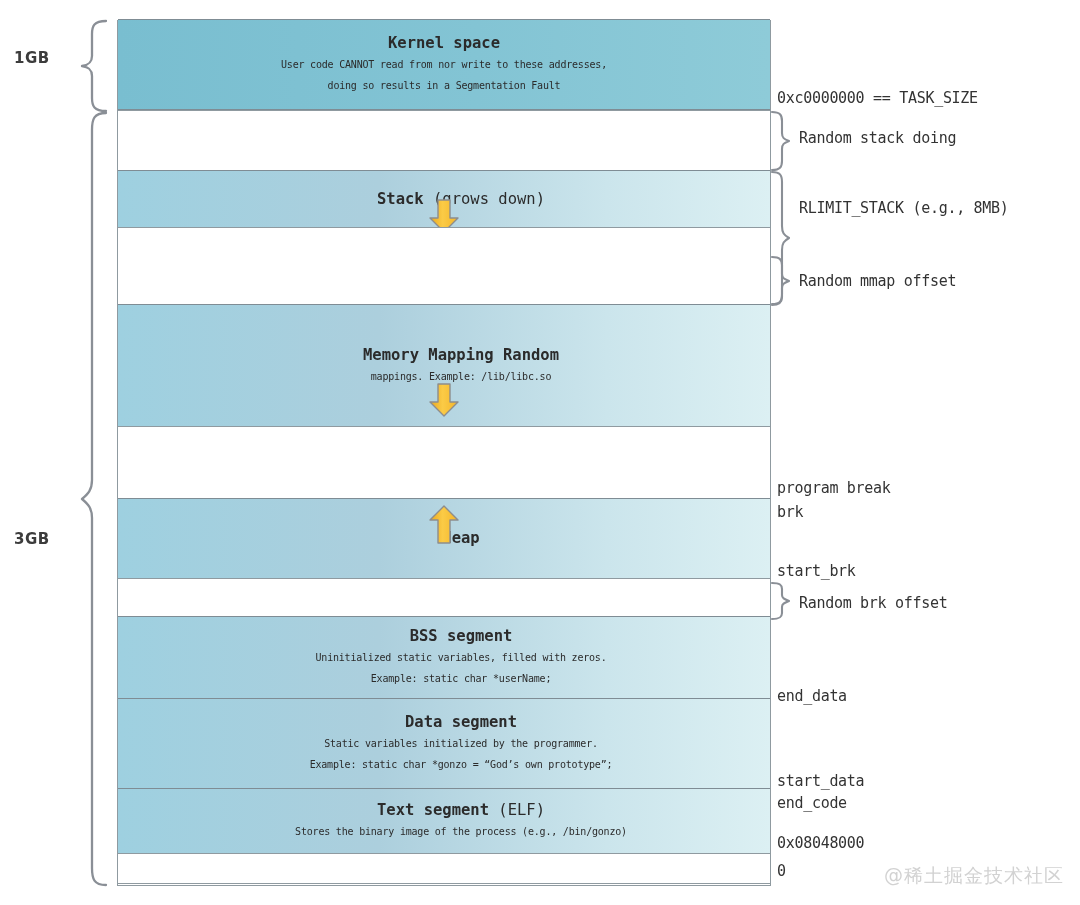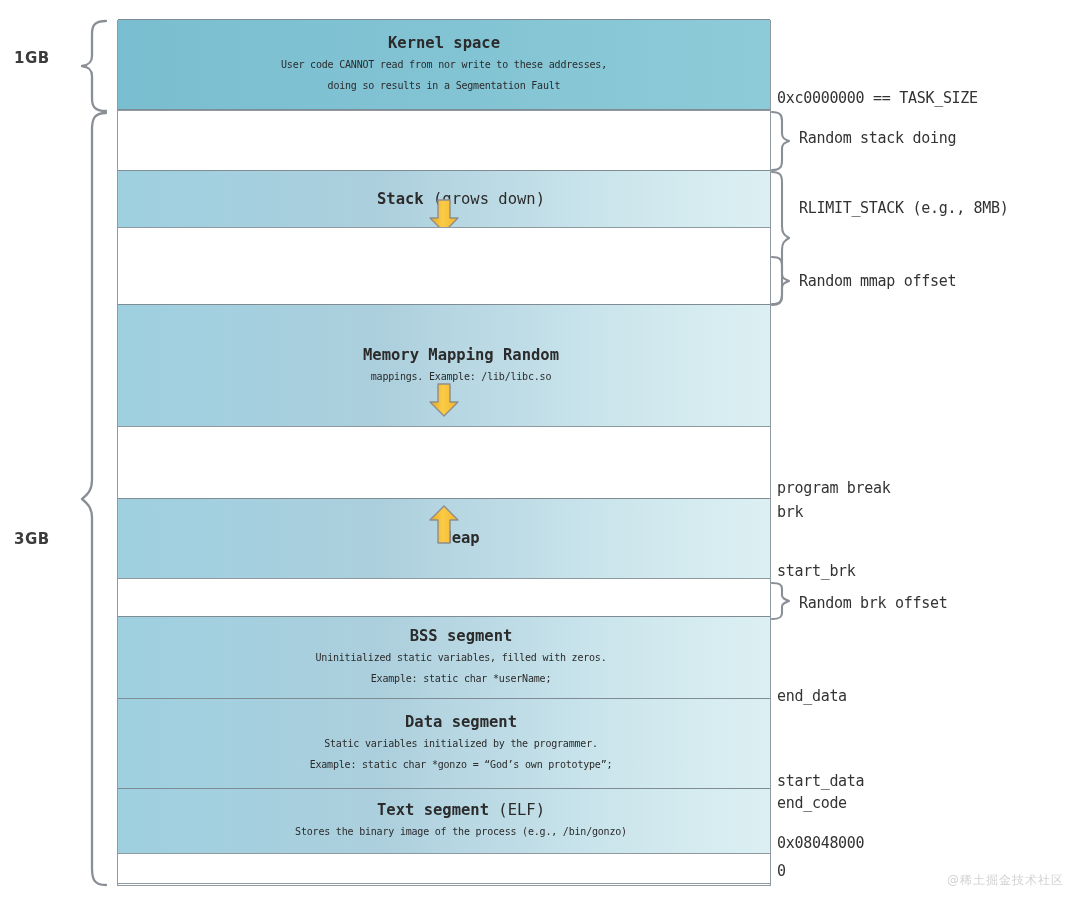--- a/index.html
+++ b/index.html
@@ -89,21 +89,21 @@
     color:#333333;
     letter-spacing:-.3px;
     white-space:nowrap;
   }
 
   
   #watermark{
     position:absolute;
     right:16px;bottom:16px;
     font-family:"DejaVu Sans","Liberation Sans",sans-serif;
-    font-size:12px;
+    font-size:19px;
     color:#d2d2d2;
     letter-spacing:1px;
     user-select:none;
   }
 </style>
 </head>
 <body>
 
 <div id="stage">
 

